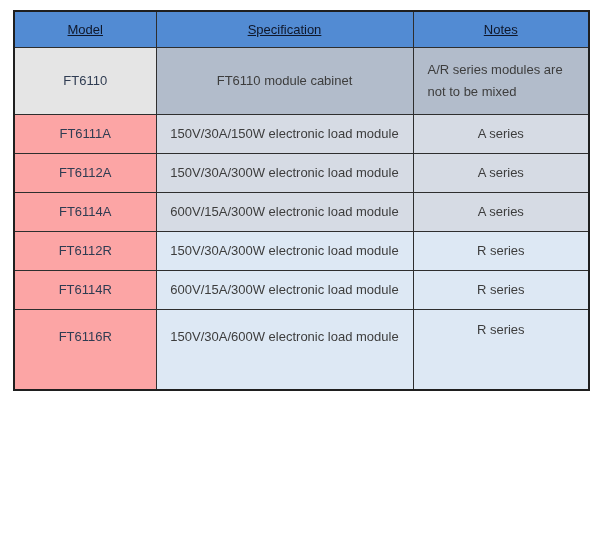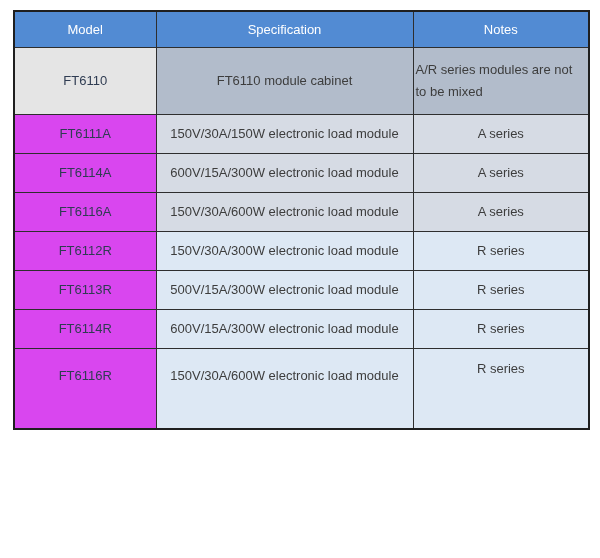--- a/index.html
+++ b/index.html
@@ -29,31 +29,32 @@
     font-size: 13px;
     font-weight: normal;
     text-align: center;
     vertical-align: middle;
     padding: 0;
     color: #3d3d3d;
     line-height: 16px;
   }
   th {
     background: #528bd3;
-    color: #ffffff;
+    color: #0f172a;
     height: 35px;
+    text-decoration: underline;
   }
-  td.model { background: #d946ef; color: #2f3c52; }
+  td.model { background: #fca5a5; color: #2f3c52; }
   tr.cabinet td { height: 66px; }
   tr.cabinet td.model { background: #e5e5e5; }
   tr.cabinet td.spec,
   tr.cabinet td.notes { background: #b2bccb; }
   tr.cabinet td.notes {
     text-align: left;
-    padding: 0 2px;
+    padding: 0 14px;
     line-height: 22px;
   }
   tr.a td { height: 38px; }
   tr.r td { height: 38px; }
   tr.a td.spec, tr.a td.notes { background: #d6dbe4; }
   tr.r td.spec, tr.r td.notes { background: #dde8f4; }
   tr.last td { height: 60px; vertical-align: top; }
   tr.last td.model, tr.last td.spec { padding-top: 19px; }
   tr.last td.notes { padding-top: 12px; }
 </style>
@@ -79,37 +80,32 @@
         <td class="model">FT6110</td>
         <td class="spec">FT6110 module cabinet</td>
         <td class="notes">A/R series modules are not to be mixed</td>
       </tr>
       <tr class="a">
         <td class="model">FT6111A</td>
         <td class="spec">150V/30A/150W electronic load module</td>
         <td class="notes">A series</td>
       </tr>
       <tr class="a">
-        <td class="model">FT6114A</td>
-        <td class="spec">600V/15A/300W electronic load module</td>
+        <td class="model">FT6112A</td>
+        <td class="spec">150V/30A/300W electronic load module</td>
         <td class="notes">A series</td>
       </tr>
       <tr class="a">
-        <td class="model">FT6116A</td>
-        <td class="spec">150V/30A/600W electronic load module</td>
+        <td class="model">FT6114A</td>
+        <td class="spec">600V/15A/300W electronic load module</td>
         <td class="notes">A series</td>
       </tr>
       <tr class="r">
         <td class="model">FT6112R</td>
         <td class="spec">150V/30A/300W electronic load module</td>
-        <td class="notes">R series</td>
-      </tr>
-      <tr class="r">
-        <td class="model">FT6113R</td>
-        <td class="spec">500V/15A/300W electronic load module</td>
         <td class="notes">R series</td>
       </tr>
       <tr class="r">
         <td class="model">FT6114R</td>
         <td class="spec">600V/15A/300W electronic load module</td>
         <td class="notes">R series</td>
       </tr>
       <tr class="r last">
         <td class="model">FT6116R</td>
         <td class="spec">150V/30A/600W electronic load module</td>

